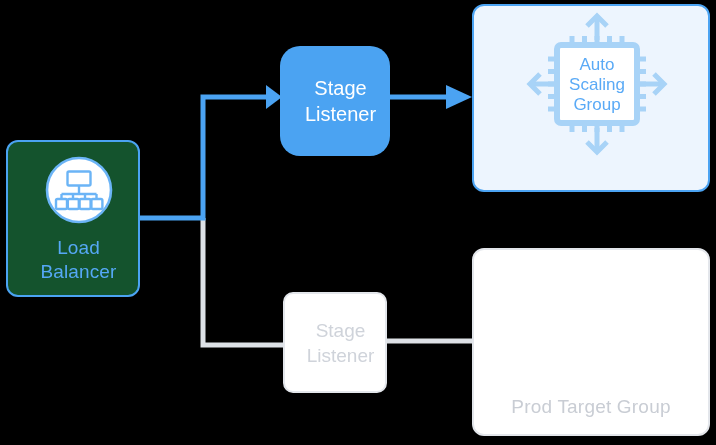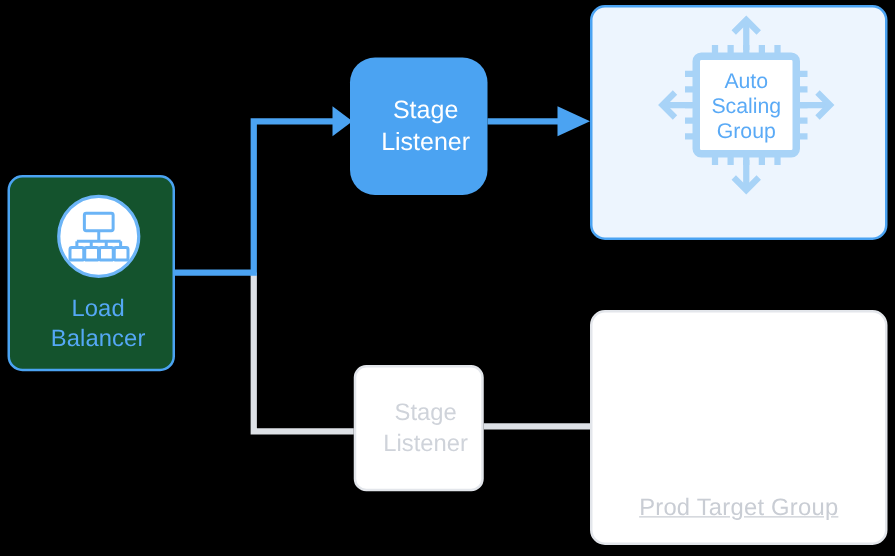--- a/index.html
+++ b/index.html
@@ -117,21 +117,20 @@
   }
   #prod-target-group .ptg-label {
     position: absolute;
     bottom: 16px;
     left: 0;
     right: 0;
     text-align: center;
     color: #C9CDD4;
     font-size: 19px;
     letter-spacing: .2px;
-    text-decoration: underline;
   }
 
   
   #connectors {
     position: absolute;
     left: 0;
     top: 0;
     width: 716px;
     height: 445px;
   }

